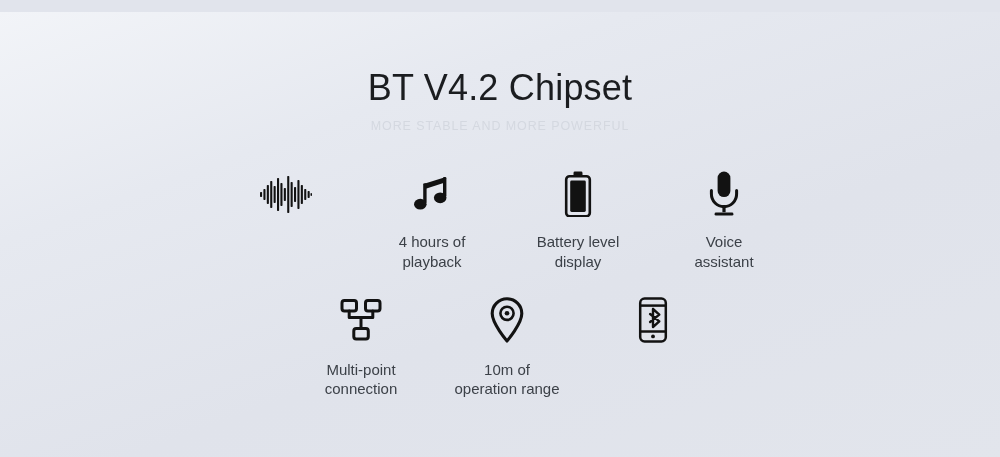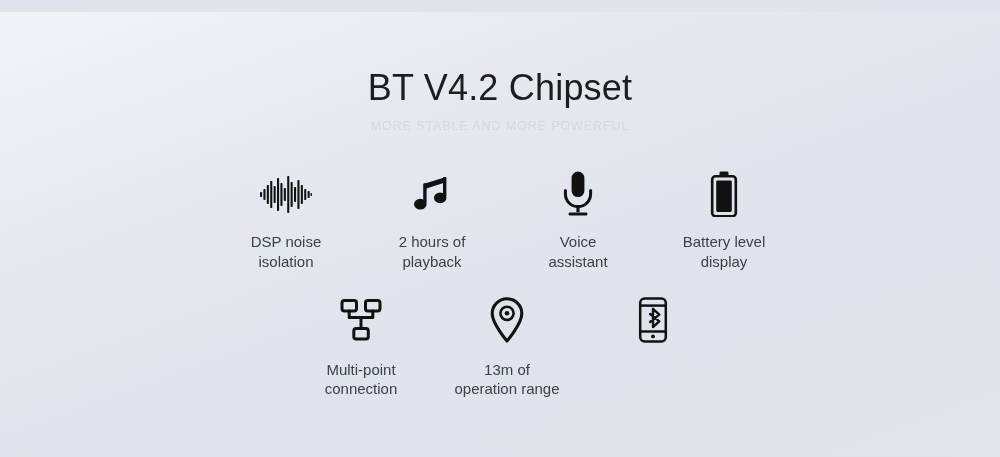--- a/index.html
+++ b/index.html
@@ -127,67 +127,65 @@
             <rect x="30.6" y="8" width="2.1" height="25" rx="0.7"></rect>
             <rect x="34" y="13" width="2.1" height="15" rx="0.7"></rect>
             <rect x="37.4" y="6" width="2.1" height="29" rx="0.7"></rect>
             <rect x="40.8" y="11" width="2.1" height="19" rx="0.7"></rect>
             <rect x="44.2" y="15" width="2.1" height="11" rx="0.7"></rect>
             <rect x="47.6" y="17" width="2.1" height="7" rx="0.7"></rect>
             <rect x="50.5" y="19" width="1.5" height="3" rx="0.7"></rect>
           </g>
         </svg>
       </span>
-      <div class="f-label">DSP noise
-isolation</div>
     </div>
 
     <div class="feature">
       <span class="icon-box">
         <svg width="40" height="42" viewBox="0 0 40 42" aria-hidden="true">
           <g fill="#121212">
             <path d="M13 10.5 L33 4.2 V9.6 L13 15.9 Z"></path>
             <rect x="11.2" y="10.2" width="3.4" height="20" rx="1.2"></rect>
             <rect x="31" y="4" width="3.4" height="19.5" rx="1.2"></rect>
             <ellipse cx="8.3" cy="31.2" rx="6.3" ry="5.4"></ellipse>
             <ellipse cx="28.2" cy="24.8" rx="6.3" ry="5.4"></ellipse>
           </g>
         </svg>
       </span>
-      <div class="f-label">2 hours of
+      <div class="f-label">4 hours of
 playback</div>
+    </div>
+
+    <div class="feature">
+      <span class="icon-box">
+        <svg width="30" height="46" viewBox="0 0 30 46" aria-hidden="true">
+          <g fill="#121212">
+            <rect x="10.5" y="0.5" width="9" height="4.4" rx="1.4"></rect>
+            <rect x="3.2" y="5.2" width="23.6" height="40.2" rx="3.4" fill="none" stroke="#121212" stroke-width="2.6"></rect>
+            <rect x="7.2" y="9.6" width="15.6" height="31.4" rx="1.4"></rect>
+          </g>
+        </svg>
+      </span>
+      <div class="f-label">Battery level
+display</div>
     </div>
 
     <div class="feature">
       <span class="icon-box">
         <svg width="34" height="46" viewBox="0 0 34 46" aria-hidden="true">
           <g fill="#121212">
             <rect x="10.6" y="0.6" width="12.8" height="25.5" rx="6.4"></rect>
             <path d="M4.4 19.5 v3.6 a12.6 12.6 0 0 0 25.2 0 v-3.6" fill="none" stroke="#121212" stroke-width="3" stroke-linecap="round"></path>
             <rect x="15.4" y="34" width="3.2" height="7.2"></rect>
             <rect x="7.6" y="41.6" width="18.8" height="3" rx="1.4"></rect>
           </g>
         </svg>
       </span>
       <div class="f-label">Voice
 assistant</div>
-    </div>
-
-    <div class="feature">
-      <span class="icon-box">
-        <svg width="30" height="46" viewBox="0 0 30 46" aria-hidden="true">
-          <g fill="#121212">
-            <rect x="10.5" y="0.5" width="9" height="4.4" rx="1.4"></rect>
-            <rect x="3.2" y="5.2" width="23.6" height="40.2" rx="3.4" fill="none" stroke="#121212" stroke-width="2.6"></rect>
-            <rect x="7.2" y="9.6" width="15.6" height="31.4" rx="1.4"></rect>
-          </g>
-        </svg>
-      </span>
-      <div class="f-label">Battery level
-display</div>
     </div>
 
 
   </div>
 
   <div class="row row-2">
 
     <div class="feature">
       <span class="icon-box">
         <svg width="42" height="44" viewBox="0 0 42 44" aria-hidden="true">
@@ -205,21 +203,21 @@
     </div>
 
     <div class="feature">
       <span class="icon-box">
         <svg width="34" height="46" viewBox="0 0 34 46" aria-hidden="true">
           <path d="M17 1.8 C8.8 1.8 2.2 8.4 2.2 16.6 C2.2 26.8 17 44 17 44 C17 44 31.8 26.8 31.8 16.6 C31.8 8.4 25.2 1.8 17 1.8 Z" fill="none" stroke="#121212" stroke-width="3.1" stroke-linejoin="round"></path>
           <circle cx="17" cy="16.3" r="6.6" fill="none" stroke="#121212" stroke-width="2.6"></circle>
           <circle cx="17" cy="16.3" r="2.3" fill="#121212"></circle>
         </svg>
       </span>
-      <div class="f-label">13m of
+      <div class="f-label">10m of
 operation range</div>
     </div>
 
     <div class="feature">
       <span class="icon-box">
         <svg width="32" height="46" viewBox="0 0 32 46" aria-hidden="true">
           <g fill="none" stroke="#121212" stroke-width="2.5">
             <rect x="3.2" y="1.6" width="25.6" height="42.8" rx="4.4"></rect>
             <line x1="3.2" y1="8.6" x2="28.8" y2="8.6"></line>
             <line x1="3.2" y1="34.5" x2="28.8" y2="34.5"></line>

